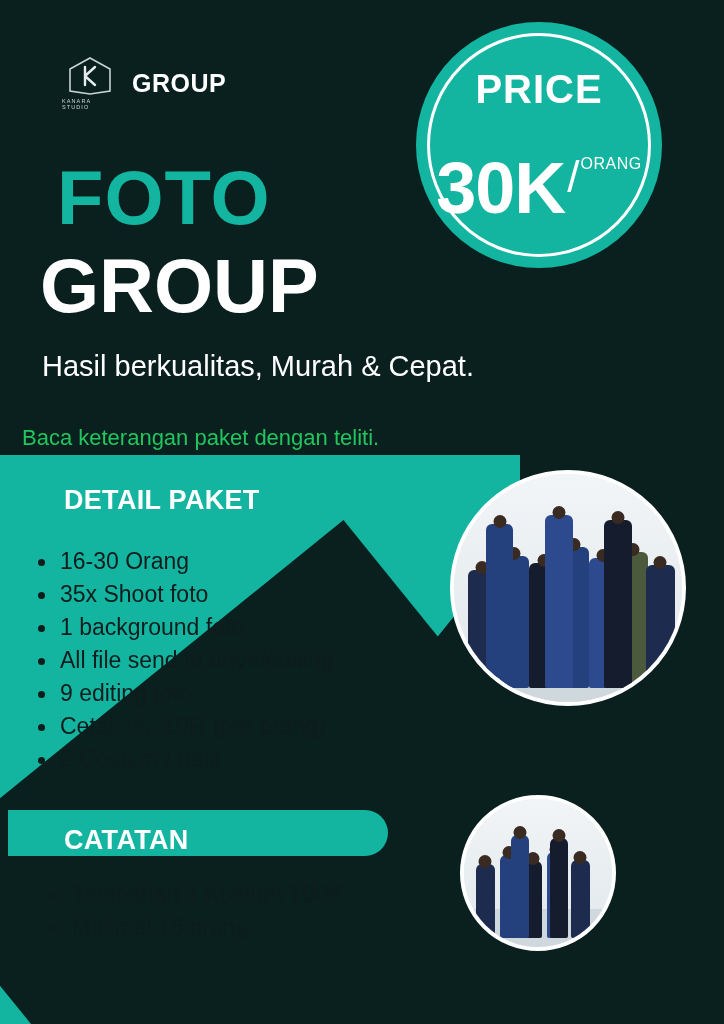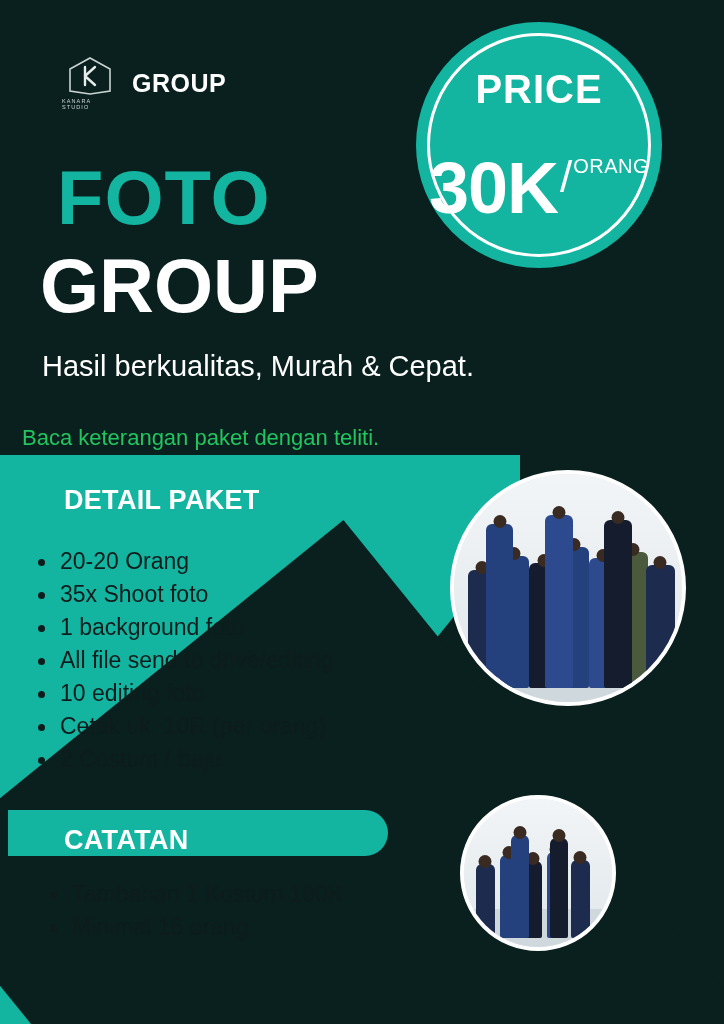--- a/index.html
+++ b/index.html
@@ -110,21 +110,21 @@
   }
   .price-slash {
     color: #ffffff;
     font-size: 44px;
     font-weight: 300;
     line-height: 0.95;
     margin: 0 1px 2px 2px;
   }
   .price-unit {
     color: #ffffff;
-    font-size: 20px;
+    font-size: 16px;
     font-weight: 400;
     letter-spacing: 0.5px;
     margin-bottom: 1px;
   }
 
   
   .title-1 {
     position: absolute;
     left: 57px; top: 160px;
     color: #13b5a0;
@@ -273,25 +273,25 @@
 
   <div class="title-1">FOTO</div>
   <div class="title-2">GROUP</div>
   <div class="subtitle">Hasil berkualitas, Murah &amp; Cepat.</div>
   <div class="note-line">Baca keterangan paket dengan teliti.</div>
 
   <div class="pill pill-detail">
     <span class="pill-text">DETAIL PAKET</span>
   </div>
   <ul class="list list-detail">
-    <li>20-20 Orang</li>
+    <li>16-30 Orang</li>
     <li>35x Shoot foto</li>
     <li>1 background foto</li>
     <li>All file send to drive/editing</li>
-    <li>10 editing foto</li>
+    <li>9 editing foto</li>
     <li>Cetak uk. 10R (per orang)</li>
     <li>2 Costum / baju</li>
   </ul>
 
   <div class="pill pill-catatan">
     <span class="pill-text">CATATAN</span>
   </div>
   <ul class="list list-catatan">
     <li>Tambahan 1 Kostum 100K</li>
     <li>Minimal 16 orang</li>

